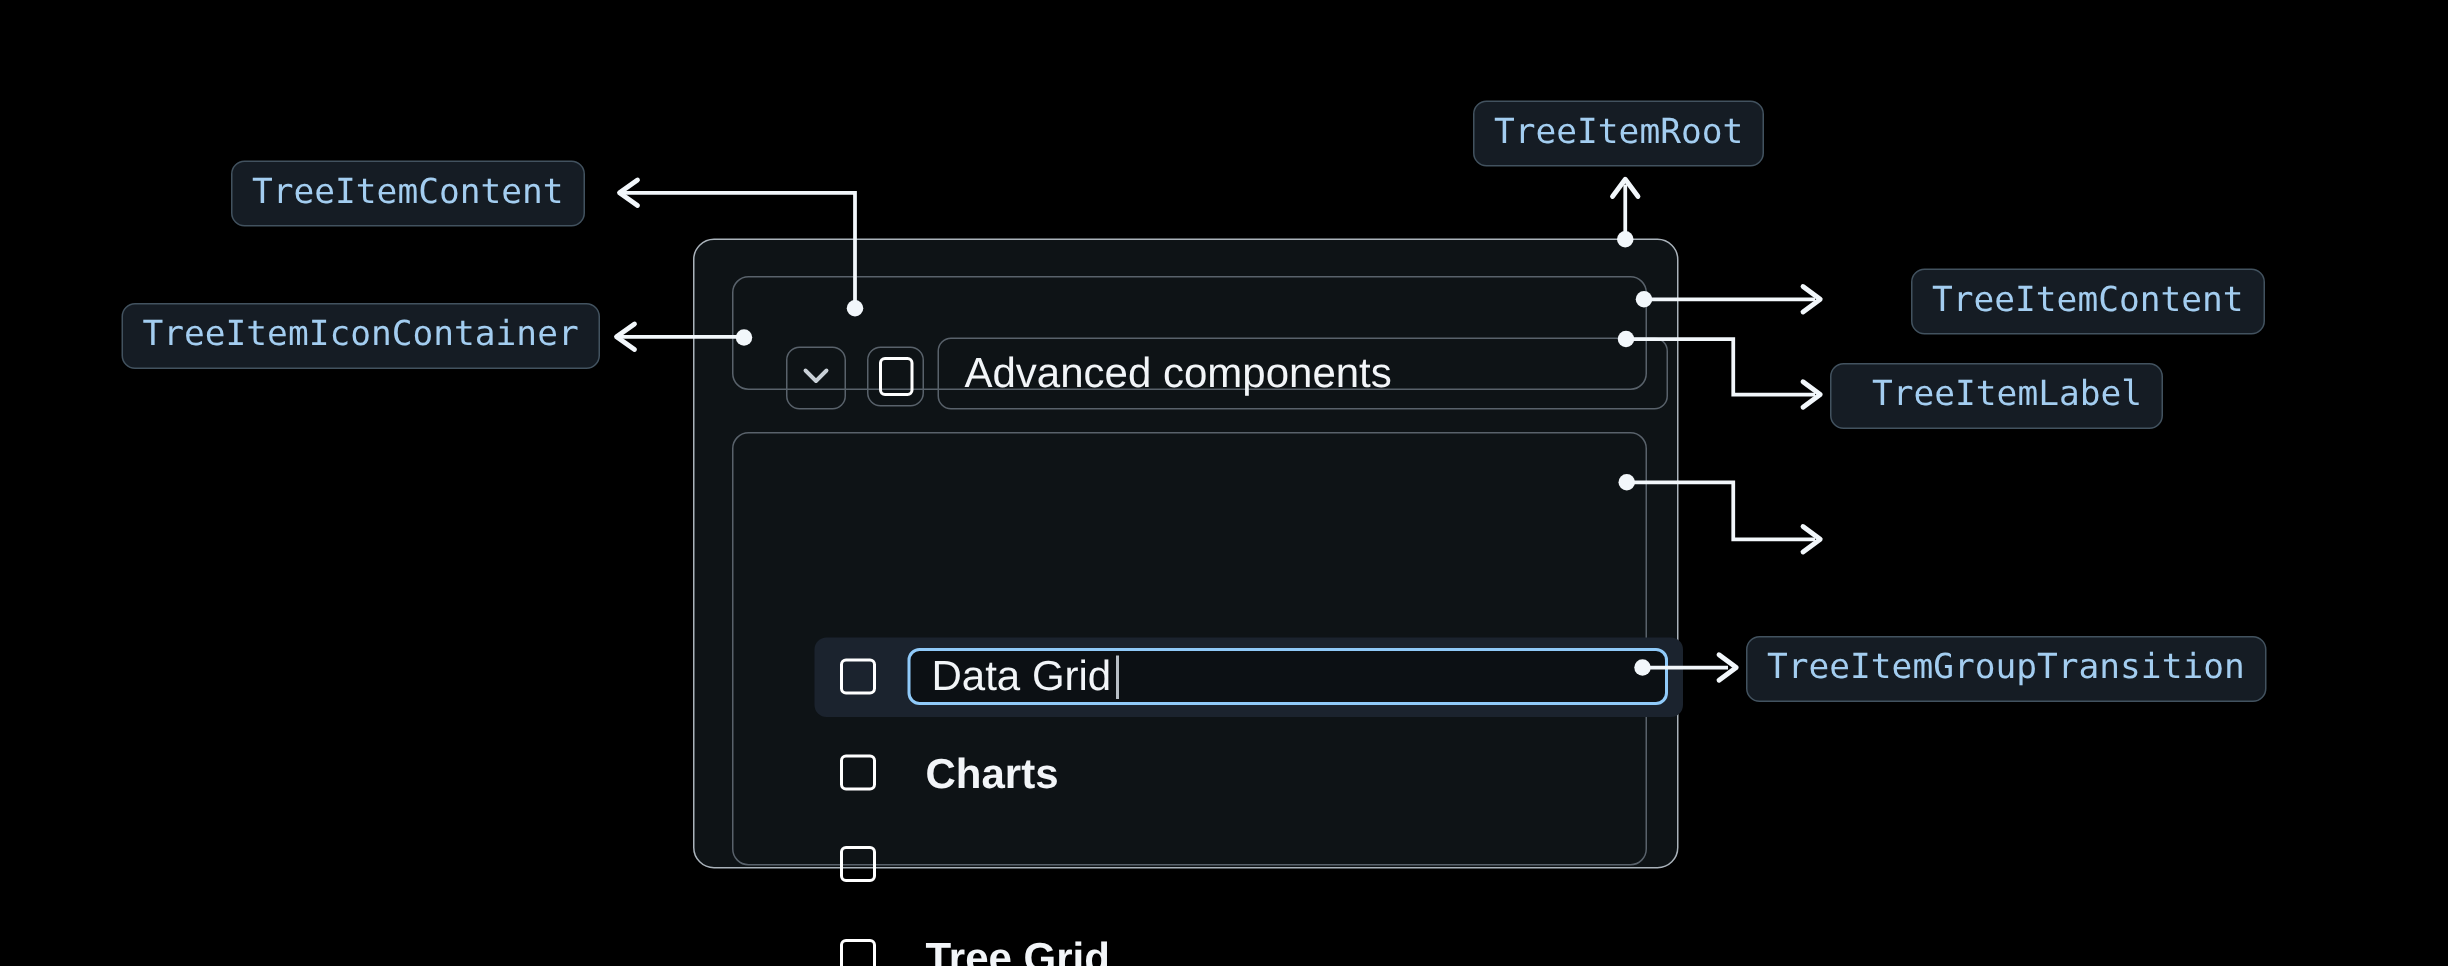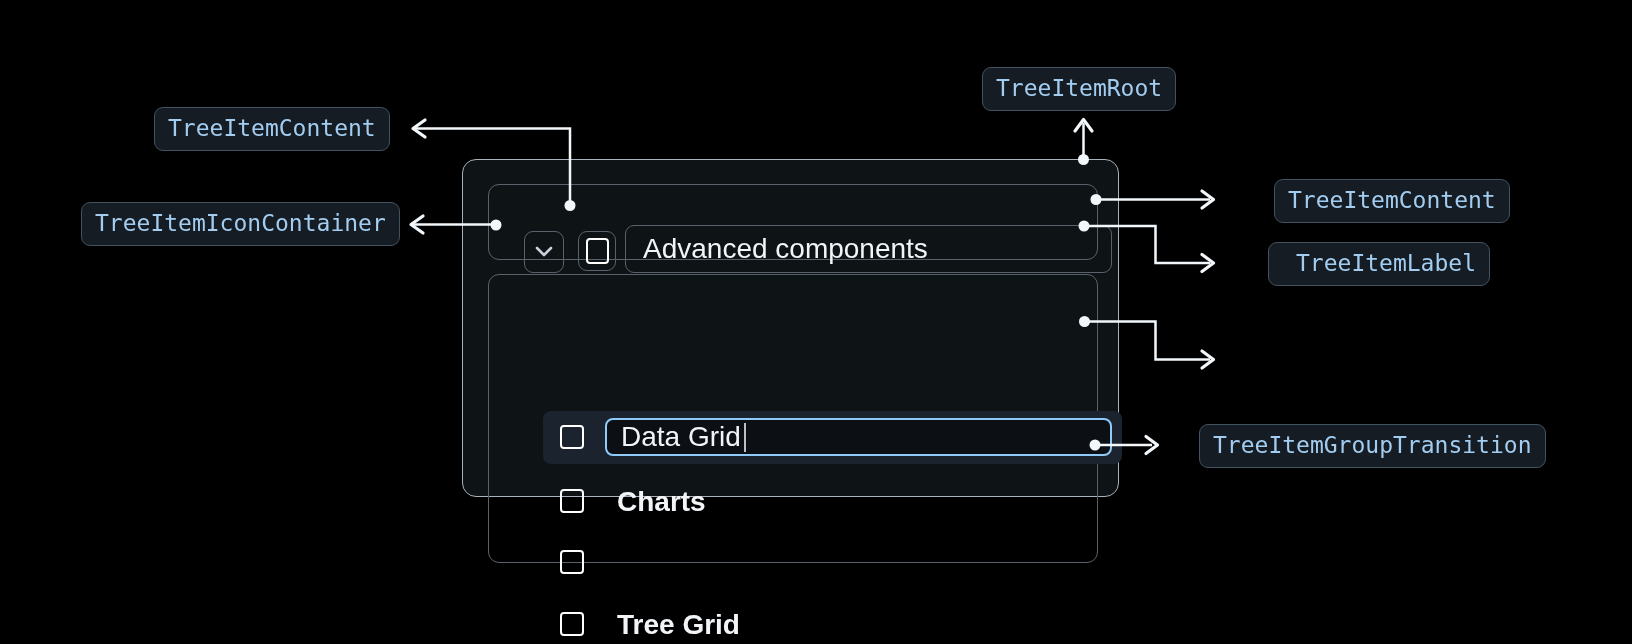--- a/index.html
+++ b/index.html
@@ -7,33 +7,33 @@
     --row_highlight_bg:#1b232e; --input_border:#90caf9; --input_bg:#0c1014;
     --text_primary:#f2f5f8; --chip_bg:#151c24; --chip_border:#42525f; --chip_text:#a3cdf0;
     --wire:#f2f7fb; --checkbox_glyph:#ffffff; --chevron:#c9d0d7; --caret:#b8bfc6;
   }
   *{margin:0;padding:0;box-sizing:border-box;}
   html,body{background:var(--background);}
   .stage{position:relative;width:1632px;height:644px;background:var(--background);
          font-family:"Liberation Sans",sans-serif;overflow:hidden;}
 
   
-  .root-panel{position:absolute;left:462px;top:159px;width:657px;height:338px;
+  .root-panel{position:absolute;left:462px;top:159px;width:657px;height:420px;
     background:var(--panel_bg);border:1.5px solid var(--panel_border);border-radius:14px;}
   .content-box{position:absolute;left:25px;top:24px;width:610px;height:76px;
     border:1.5px solid var(--inner_border);border-radius:11px;}
   .icon-container{position:absolute;left:35px;top:46px;width:40px;height:42px;
     border:1.5px solid var(--inner_border);border-radius:9px;display:flex;align-items:center;justify-content:center;cursor:pointer;}
   .checkbox-container{position:absolute;left:89px;top:46px;width:38px;height:40px;
     border:1.5px solid var(--inner_border);border-radius:9px;display:flex;align-items:center;justify-content:center;cursor:pointer;}
   .cb-glyph{width:23px;height:26px;border:2.5px solid var(--checkbox_glyph);border-radius:4px;}
   .label-box{position:absolute;left:136px;top:40px;width:487px;height:48px;
     border:1.5px solid var(--inner_border);border-radius:9px;display:flex;align-items:center;padding-left:17px;
     color:var(--text_primary);font-size:28px;}
-  .group-box{position:absolute;left:25px;top:114px;width:610px;height:289px;
+  .group-box{position:absolute;left:25px;top:128px;width:610px;height:289px;
     border:1.5px solid var(--inner_border);border-radius:11px;}
   .row-highlight{position:absolute;left:54px;top:136px;width:579px;height:53px;
     background:var(--row_highlight_bg);border-radius:8px;}
   .row-cb{position:absolute;left:71px;width:24px;height:24px;border:2.5px solid var(--checkbox_glyph);
     border-radius:4px;cursor:pointer;}
   .row-label{position:absolute;left:128px;transform:translateY(-50%);color:var(--text_primary);font-size:28px;white-space:nowrap;font-weight:bold;}
   .edit-input{position:absolute;left:116px;top:143px;width:507px;height:38px;
     background:var(--input_bg);border:2px solid var(--input_border);border-radius:8px;
     display:flex;align-items:center;padding-left:14px;color:var(--text_primary);font-size:28px;}
   .caret{width:2.5px;height:29px;background:var(--caret);margin-left:3px;}
@@ -88,22 +88,22 @@
 
       <div class="row-cb" style="top:337px;"></div>
       <div class="row-label" style="top:350px;">Tree Grid</div>
     </div>
   </div>
 
   <div class="chip" style="left:982px;top:67px;">TreeItemRoot</div>
   <div class="chip" style="left:154px;top:107px;">TreeItemContent</div>
   <div class="chip" style="left:81px;top:202px;">TreeItemIconContainer</div>
   <div class="chip" style="left:1274px;top:179px;">TreeItemContent</div>
-  <div class="chip" style="left:1268px;top:242px;padding-left:27px;">TreeItemLabel</div>
-  <div class="chip" style="left:1164px;top:424px;margin-left:35px;">TreeItemGroupTransition</div>
+  <div class="chip" style="left:1220px;top:242px;padding-left:27px;">TreeItemLabel</div>
+  <div class="chip" style="left:1164px;top:424px;">TreeItemGroupTransition</div>
 
   <svg class="wires" viewBox="0 0 1632 644">
 
     <path class="wire" d="M1083.5 159 V123"></path>
     <polyline class="head" points="1075,131 1083.5,119.5 1092,131"></polyline>
     <circle class="dot" cx="1083.5" cy="159.5" r="5.5"></circle>
 
     <path class="wire" d="M414 128.5 H570 V201"></path>
     <polyline class="head" points="425,120 413,128.5 425,137"></polyline>
     <circle class="dot" cx="570" cy="205.5" r="5.5"></circle>

